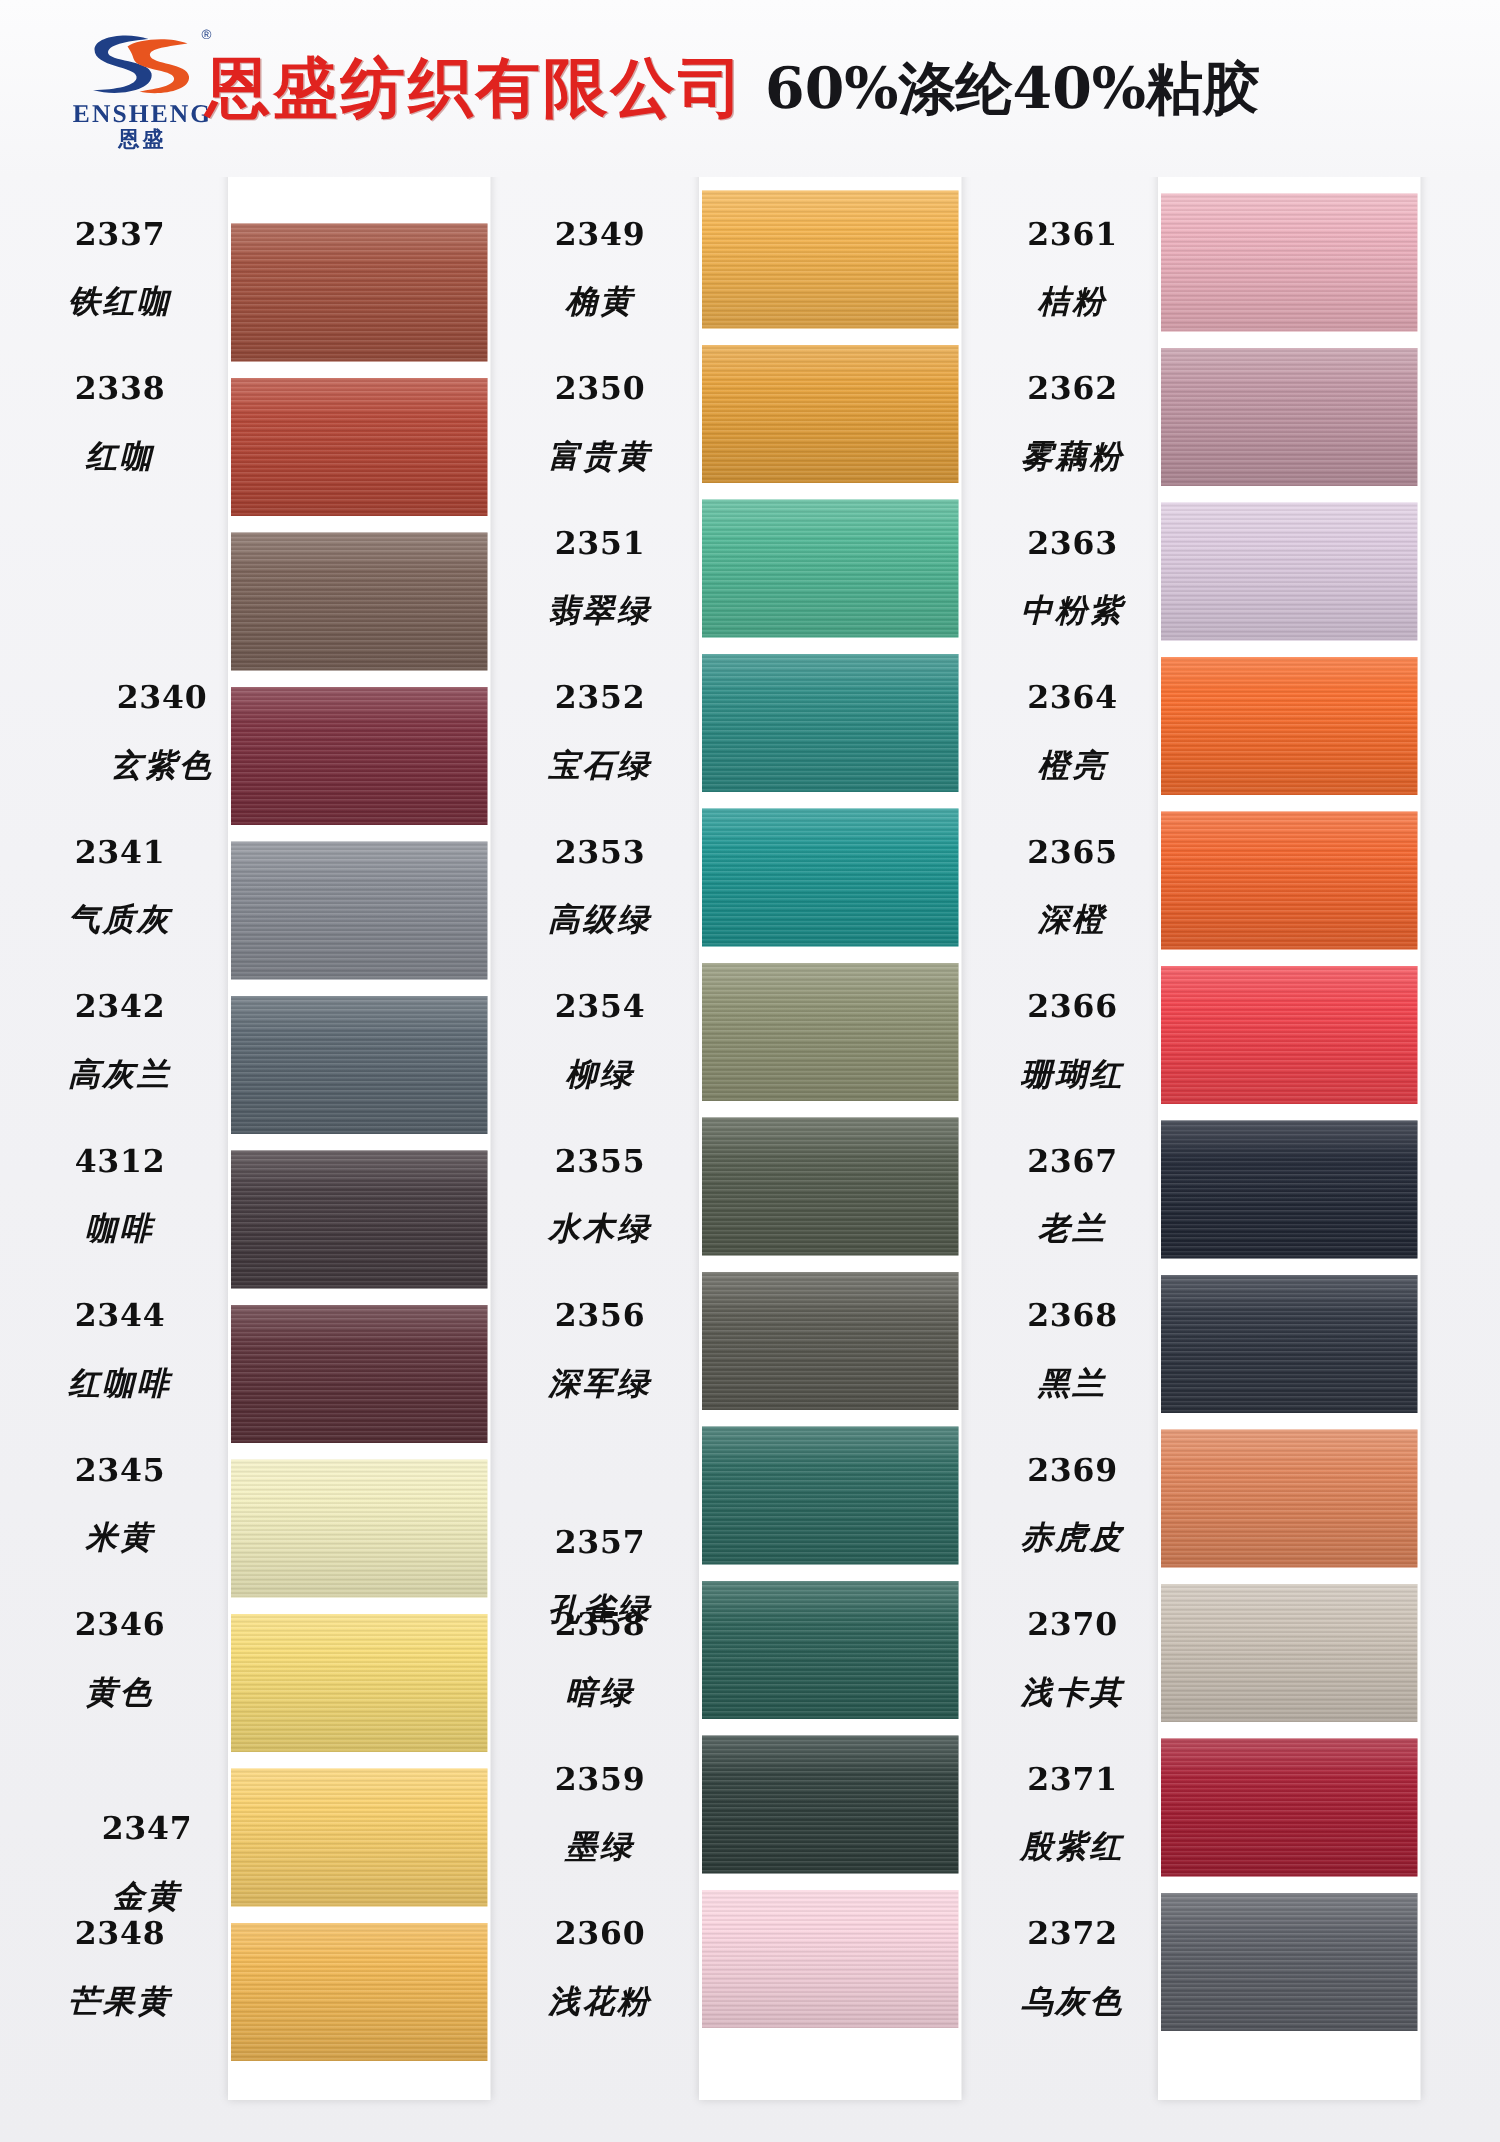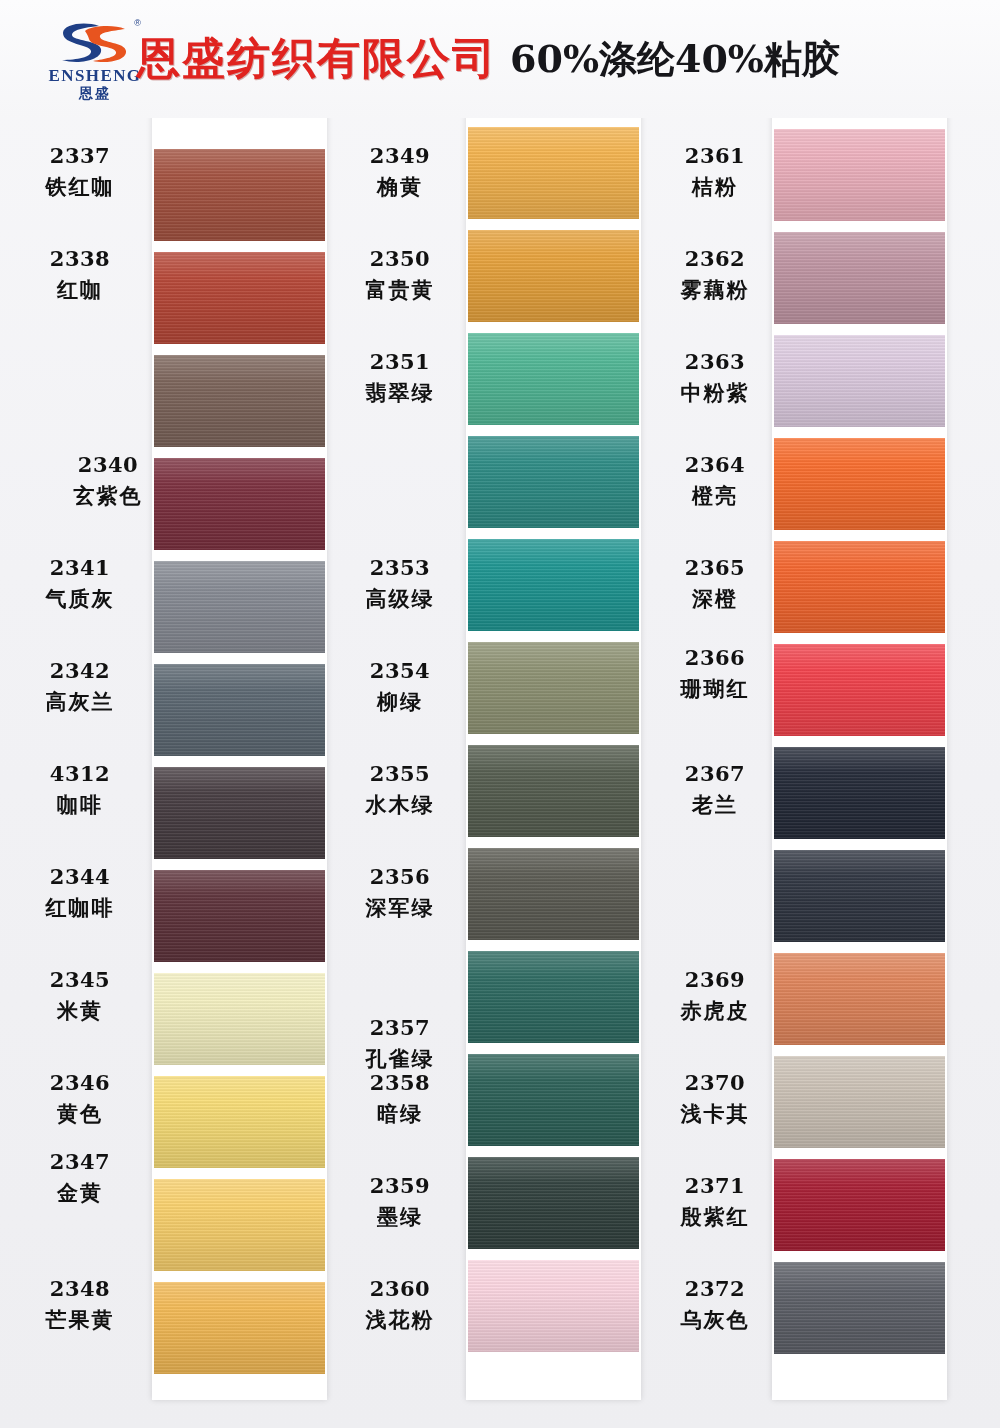--- a/index.html
+++ b/index.html
@@ -99,24 +99,25 @@
     text-align:center;
     color:#111;
   }
   #col-2 .label-cell{width:150px;}
   .code{
     font-size:21px;font-weight:bold;letter-spacing:.5px;
     font-family:"DejaVu Serif",serif;
     line-height:1.1;
   }
   .cname{
-    font-size:21px;font-weight:bold;margin-top:8px;
+    font-size:21px;font-weight:bold;margin-top:22px;
     letter-spacing:2px;
     font-family:"DejaVu Serif",serif;
     line-height:1.1;
+    font-style:italic;
   }
 
   
   .swatch{
     position:absolute;
     height:92px;
     overflow:hidden;
     background-repeat:repeat;
   }
   .swatch .threads{
@@ -243,21 +244,21 @@
           <div class="cname">红咖啡</div>
         </div>
         <div class="label-cell" style="top: 856px;">
           <div class="code">2345</div>
           <div class="cname">米黄</div>
         </div>
         <div class="label-cell" style="top: 959px;">
           <div class="code">2346</div>
           <div class="cname">黄色</div>
         </div>
-        <div class="label-cell" style="top: 1038px;">
+        <div class="label-cell" style="top: 1095px; padding-left: 18px;">
           <div class="code">2347</div>
           <div class="cname">金黄</div>
         </div>
         <div class="label-cell" style="top: 1165px;">
           <div class="code">2348</div>
           <div class="cname">芒果黄</div>
         </div>
       </div>
   </div>
   <div class="column" id="col-1">
@@ -317,20 +318,24 @@
           <div class="cname">桷黄</div>
         </div>
         <div class="label-cell" style="top: 135px;">
           <div class="code">2350</div>
           <div class="cname">富贵黄</div>
         </div>
         <div class="label-cell" style="top: 238px;">
           <div class="code">2351</div>
           <div class="cname">翡翠绿</div>
         </div>
+        <div class="label-cell" style="top: 341px;">
+          <div class="code">2352</div>
+          <div class="cname">宝石绿</div>
+        </div>
         <div class="label-cell" style="top: 444px;">
           <div class="code">2353</div>
           <div class="cname">高级绿</div>
         </div>
         <div class="label-cell" style="top: 547px;">
           <div class="code">2354</div>
           <div class="cname">柳绿</div>
         </div>
         <div class="label-cell" style="top: 650px;">
           <div class="code">2355</div>
@@ -423,28 +428,32 @@
           <div class="cname">中粉紫</div>
         </div>
         <div class="label-cell" style="top: 341px;">
           <div class="code">2364</div>
           <div class="cname">橙亮</div>
         </div>
         <div class="label-cell" style="top: 444px;">
           <div class="code">2365</div>
           <div class="cname">深橙</div>
         </div>
-        <div class="label-cell" style="top: 534px; text-align: center;">
+        <div class="label-cell" style="top: 547px; text-align: center;">
           <div class="code">2366</div>
           <div class="cname">珊瑚红</div>
         </div>
         <div class="label-cell" style="top: 650px;">
           <div class="code">2367</div>
           <div class="cname">老兰</div>
         </div>
+        <div class="label-cell" style="top: 753px;">
+          <div class="code">2368</div>
+          <div class="cname">黑兰</div>
+        </div>
         <div class="label-cell" style="top: 856px;">
           <div class="code">2369</div>
           <div class="cname">赤虎皮</div>
         </div>
         <div class="label-cell" style="top: 959px;">
           <div class="code">2370</div>
           <div class="cname">浅卡其</div>
         </div>
         <div class="label-cell" style="top: 1062px;">
           <div class="code">2371</div>

